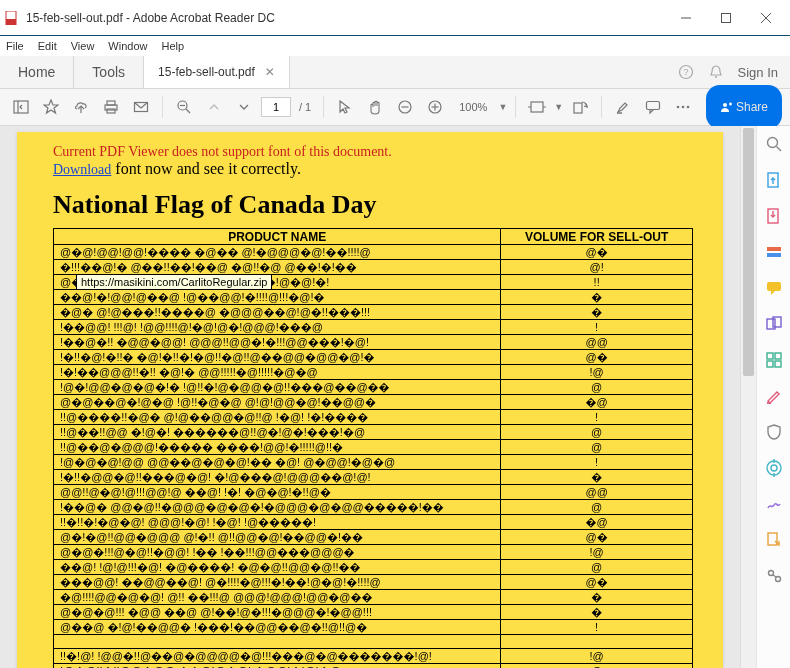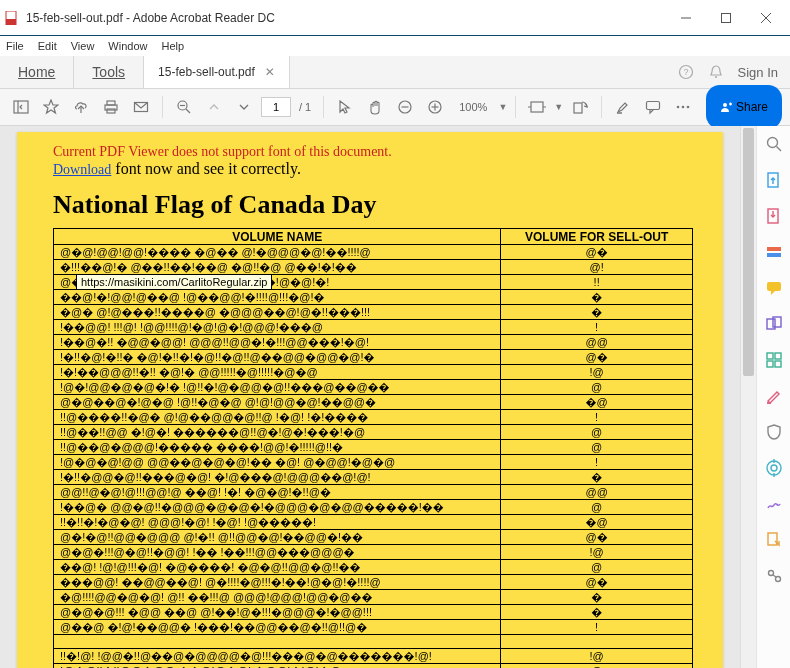--- a/index.html
+++ b/index.html
@@ -12,36 +12,36 @@
 .titlebar .win-btns { display: flex; }
 .titlebar .win-btn { width: 40px; height: 28px; display: flex; align-items: center; justify-content: center; color: #555; }
 .titlebar .win-btn svg { width: 10px; height: 10px; }
 
 
 .menubar { height: 20px; background: #fff; display: flex; padding: 0 6px; font-size: 11px; color: #333; align-items: center; }
 .menubar span { margin-right: 14px; }
 
 
 .tabrow { height: 33px; background: #f4f4f4; display: flex; align-items: stretch; border-bottom: 1px solid #d7d7d7; }
-.tabrow .maintab { padding: 0 18px; display: flex; align-items: center; font-size: 14px; color: #555; border-right: 1px solid #d7d7d7; text-decoration: underline; }
+.tabrow .maintab { padding: 0 18px; display: flex; align-items: center; font-size: 14px; color: #555; border-right: 1px solid #d7d7d7; }
 .tabrow .doctab { padding: 0 14px; display: flex; align-items: center; font-size: 12px; color: #333; background: #fff; border-right: 1px solid #d7d7d7; gap: 10px; }
 .tabrow .doctab .x { color: #888; font-size: 12px; }
 .tabrow .spacer { flex: 1; }
 .tabrow .rightctrls { display: flex; align-items: center; gap: 14px; padding-right: 12px; color: #999; }
 .tabrow .signin { font-size: 13px; color: #666; }
 
 
 .toolbar { height: 37px; background: #f6f6f6; border-bottom: 1px solid #d7d7d7; display: flex; align-items: center; padding: 0 8px; gap: 4px; }
 .toolbar .tbtn { width: 26px; height: 26px; display: flex; align-items: center; justify-content: center; color: #666; border-radius: 2px; }
 .toolbar .sep { width: 1px; height: 22px; background: #ddd; margin: 0 4px; }
 .toolbar .pagebox { width: 30px; height: 20px; border: 1px solid #ccc; font-size: 11px; text-align: center; background: #fff; }
 .toolbar .pageof { font-size: 11px; color: #666; margin: 0 4px; }
 .toolbar .zoom { font-size: 11px; color: #666; padding: 2px 6px; border: 1px solid transparent; }
 .toolbar .tflex { flex: 1; }
-.toolbar .sharebtn { background: #0072ea; color: #000000; border-radius: 14px; padding: 15px 14px; font-size: 12px; display: flex; align-items: center; gap: 4px; }
+.toolbar .sharebtn { background: #0072ea; color: #e5e5e5; border-radius: 14px; padding: 15px 14px; font-size: 12px; display: flex; align-items: center; gap: 4px; }
 
 
 .bodyrow { display: flex; height: calc(668px - 28px - 20px - 33px - 37px); }
 .docarea { flex: 1; background: #e8e8e8; position: relative; overflow: hidden; display: flex; justify-content: center; }
 .page { background: #fde047; width: 706px; margin-top: 6px; padding: 12px 30px 0 36px; box-shadow: 0 1px 3px rgba(0,0,0,0.15); position: relative; }
 .scroll-v { width: 16px; background: #f0f0f0; display: flex; flex-direction: column; border-left: 1px solid #ddd; }
 .scroll-v .thumb { background: #c7c7c7; height: 45%; margin: 2px; border-radius: 2px; }
 .rightrail { width: 34px; background: #fcfcfc; border-left: 1px solid #e5e5e5; padding-top: 8px; display: flex; flex-direction: column; align-items: center; gap: 16px; }
 .rightrail .ricon { width: 20px; height: 20px; display: flex; align-items: center; justify-content: center; }
 
@@ -255,21 +255,21 @@
   <div class="docarea">
     <div class="page">
       <div class="msg">Current PDF Viewer does not support font of this document.</div>
       <div>
         <a class="dl">Download</a><span class="dlrest"> font now and see it correctly.</span>
       </div>
       <div class="heading">National Flag of Canada Day</div>
       <table class="tbl">
         <thead>
             <tr>
-          <th>VOLUME NAME</th>
+          <th>PRODUCT NAME</th>
           <th>VOLUME FOR SELL-OUT</th>
         </tr>
           </thead>
         <tbody id="tbody">
             <tr>
               <td>@�@!@@!@@!���� �@�� @!�@@@�@!��!!!!@</td>
               <td>@�</td>
             </tr>
             <tr>
               <td>�!!!��@!� @��!!��!��@ �@!!�@ @��!�!��</td>

